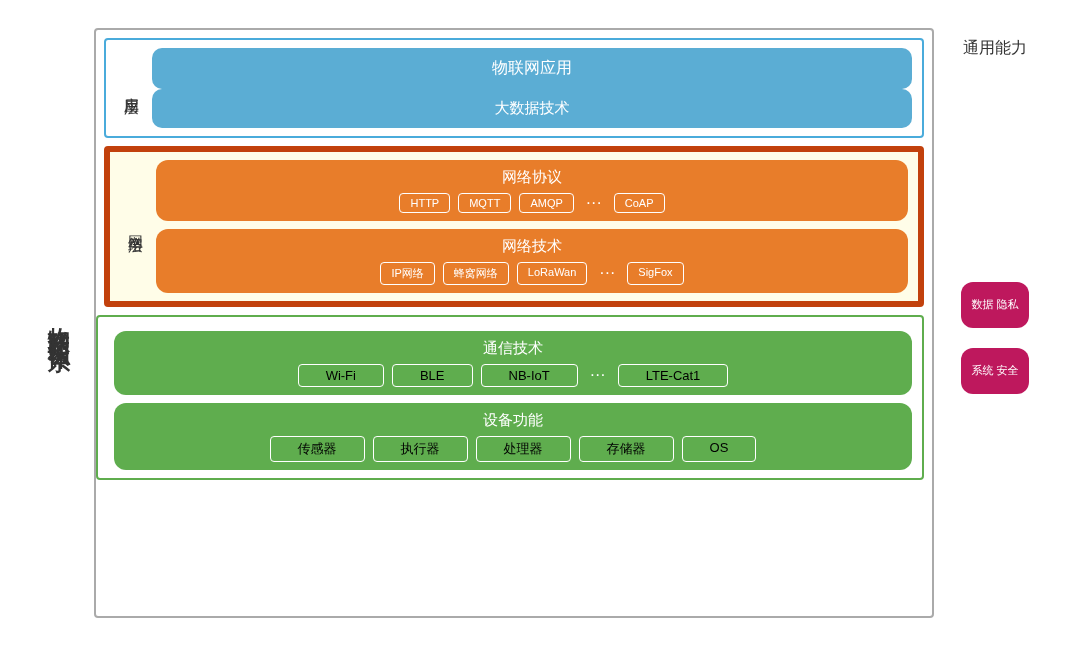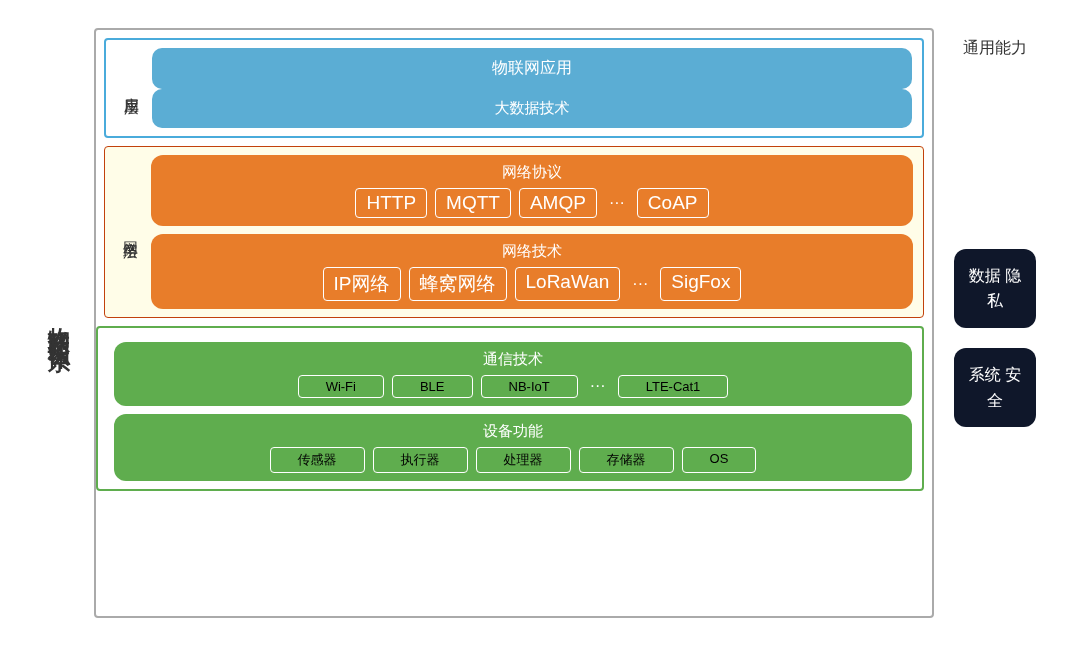--- a/index.html
+++ b/index.html
@@ -85,21 +85,21 @@
       flex: 1;
       background: #5BADD4;
       border-radius: 10px;
       color: white;
       font-size: 15px;
       text-align: center;
       padding: 10px 0;
     }
     
     .net-layer {
-      border: 1px solid #c2410c;
+      border: 6px solid #c2410c;
       border-radius: 4px;
       margin: 4px 8px;
       padding: 8px 10px;
       display: flex;
       flex-direction: row;
       background: #FFFDE8;
     }
     .orange-block {
       background: #E87D2A;
       border-radius: 12px;
@@ -120,21 +120,21 @@
       display: flex;
       flex-direction: row;
       gap: 8px;
       justify-content: center;
     }
     .orange-item {
       background: transparent;
       border: 1.5px solid #fff;
       border-radius: 4px;
       color: white;
-      font-size: 19px;
+      font-size: 11px;
       padding: 3px 10px;
     }
     .orange-dots {
       color: white;
       font-size: 16px;
       display: flex;
       align-items: center;
       padding: 0 4px;
     }
     
@@ -198,27 +198,27 @@
       margin-bottom: 10px;
     }
     .right-boxes {
       display: flex;
       flex-direction: column;
       gap: 20px;
       flex: 1;
       justify-content: center;
     }
     .right-blue-box {
-      background: #0f172a;
+      background: #be185d;
       border-radius: 12px;
       color: white;
-      font-size: 16px;
+      font-size: 11px;
       text-align: center;
       padding: 14px 10px;
-      width: 82px;
+      width: 68px;
       line-height: 1.6;
     }
   </style>
 </head>
 <body>
 
 <div class="outer-container">
 
   <div class="left-label">物联网知识体系</div>
 

